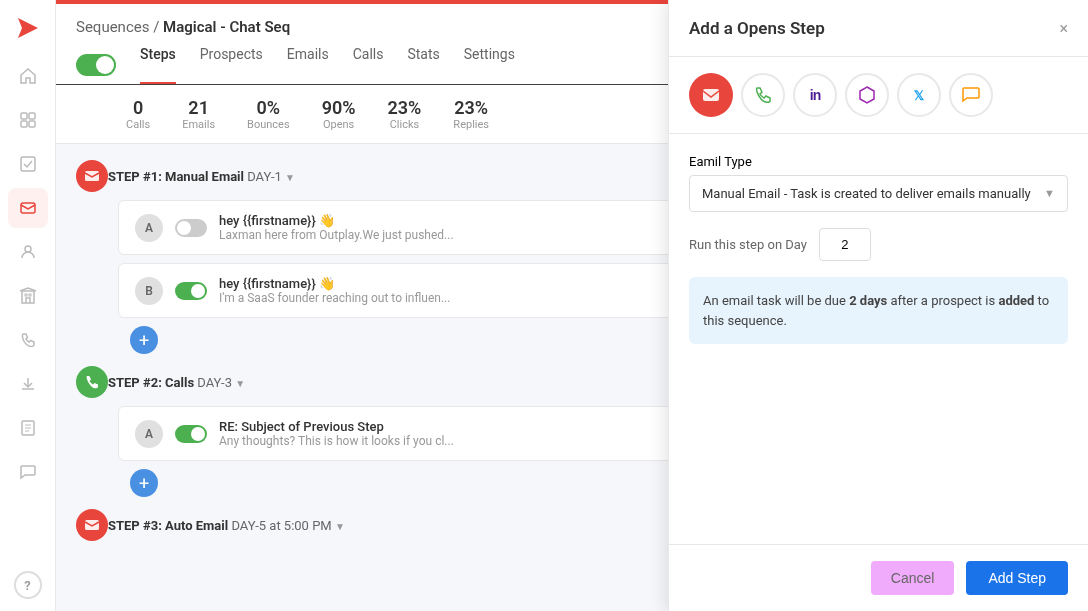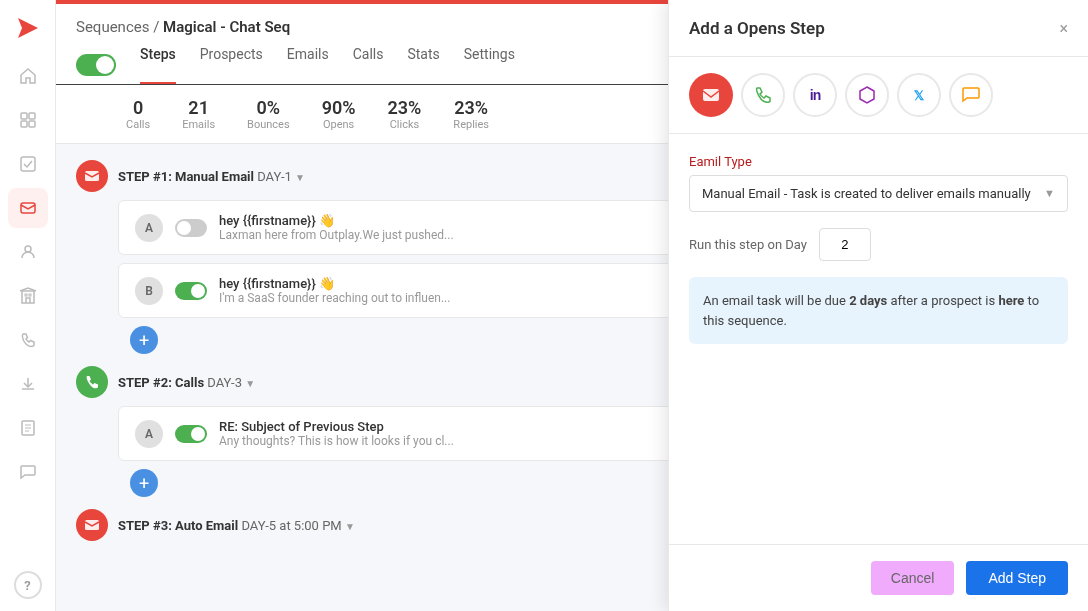--- a/index.html
+++ b/index.html
@@ -122,21 +122,20 @@
       padding: 16px 20px;
     }
 
     
     .step-section {
       margin-bottom: 12px;
     }
     .step-header {
       display: flex;
       align-items: center;
-      gap: 10px;
       margin-bottom: 8px;
     }
     .step-icon {
       width: 32px; height: 32px;
       border-radius: 50%;
       display: flex; align-items: center; justify-content: center;
       font-size: 14px;
       color: #fff;
     }
     .step-icon.email { background: #e8453c; }
@@ -264,21 +263,21 @@
     .icon-circle.yellow { background: #fff; border: 2px solid #e8e8e8; color: #ff9800; }
 
     
     .panel-body {
       flex: 1;
       padding: 20px;
       overflow-y: auto;
     }
     .field-label {
       font-size: 13px;
-      color: #b91c1c;
+      color: #000000;
       margin-bottom: 6px;
     }
     .dropdown-select {
       width: 100%;
       border: 1px solid #ddd;
       border-radius: 4px;
       padding: 10px 12px;
       font-size: 13px;
       color: #333;
       display: flex;
@@ -597,21 +596,21 @@
         <span style="font-size:13px;">Manual Email - Task is created to deliver emails manually</span>
         <span class="dropdown-arrow">▼</span>
       </div>
 
       <div class="run-day-row">
         <span class="run-day-label">Run this step on Day</span>
         <input type="text" class="day-input" value="2" style="">
       </div>
 
       <div class="info-box">
-        <span>An email task will be due </span><strong>2 days</strong><span> after a prospect is </span><strong>here</strong><span> to this sequence.</span>
+        <span>An email task will be due </span><strong>2 days</strong><span> after a prospect is </span><strong>added</strong><span> to this sequence.</span>
       </div>
     </div>
 
     <div class="panel-footer">
       <button class="btn-cancel">Cancel</button>
       <button class="btn-add">Add Step</button>
     </div>
   </div>
 
 </div>

